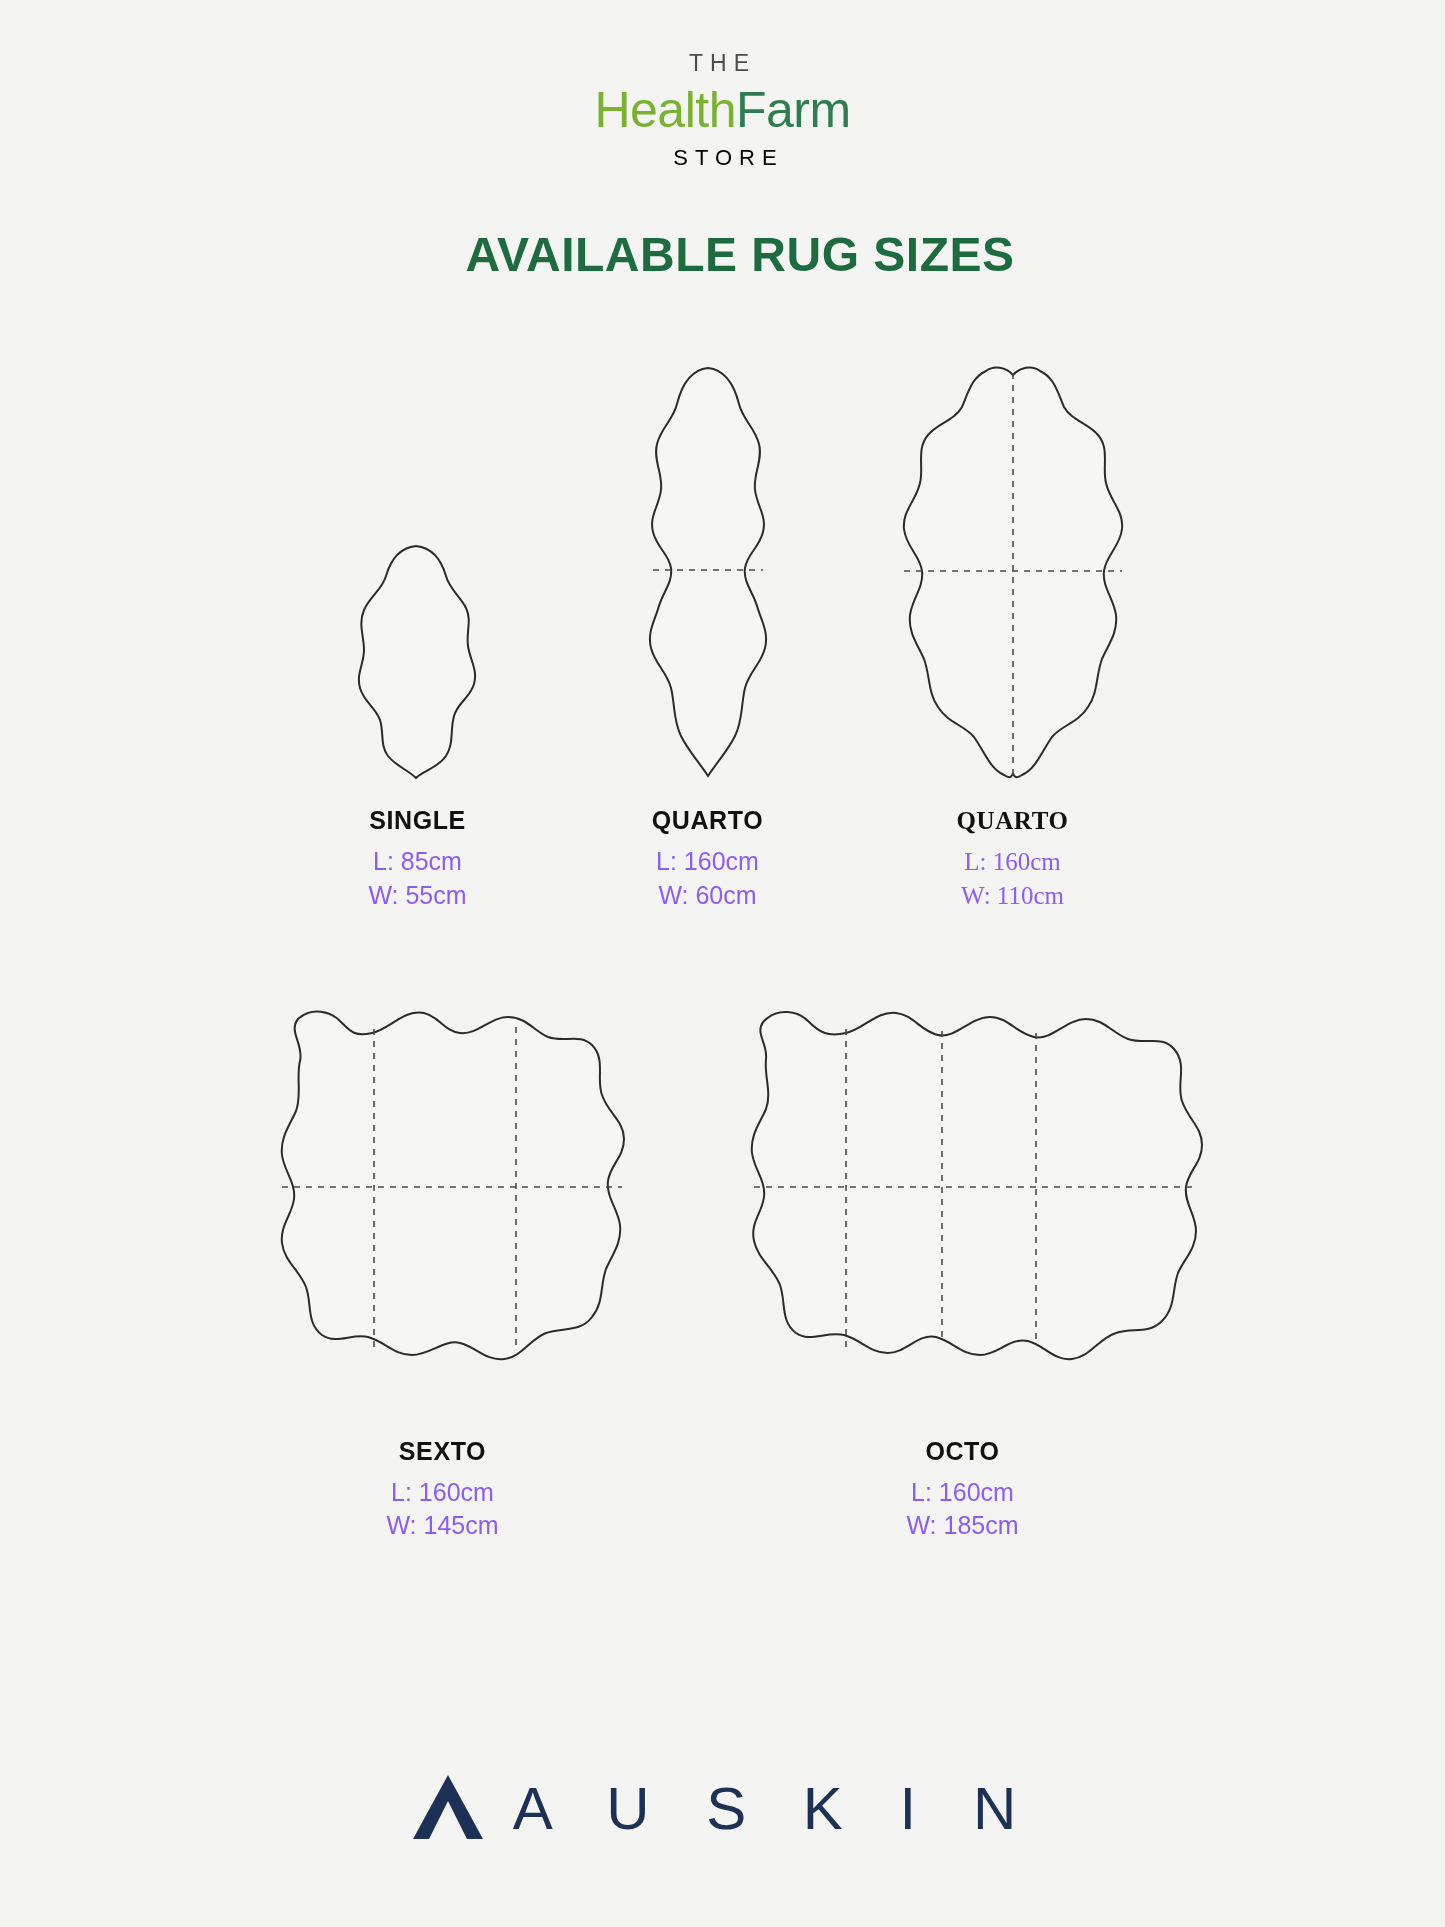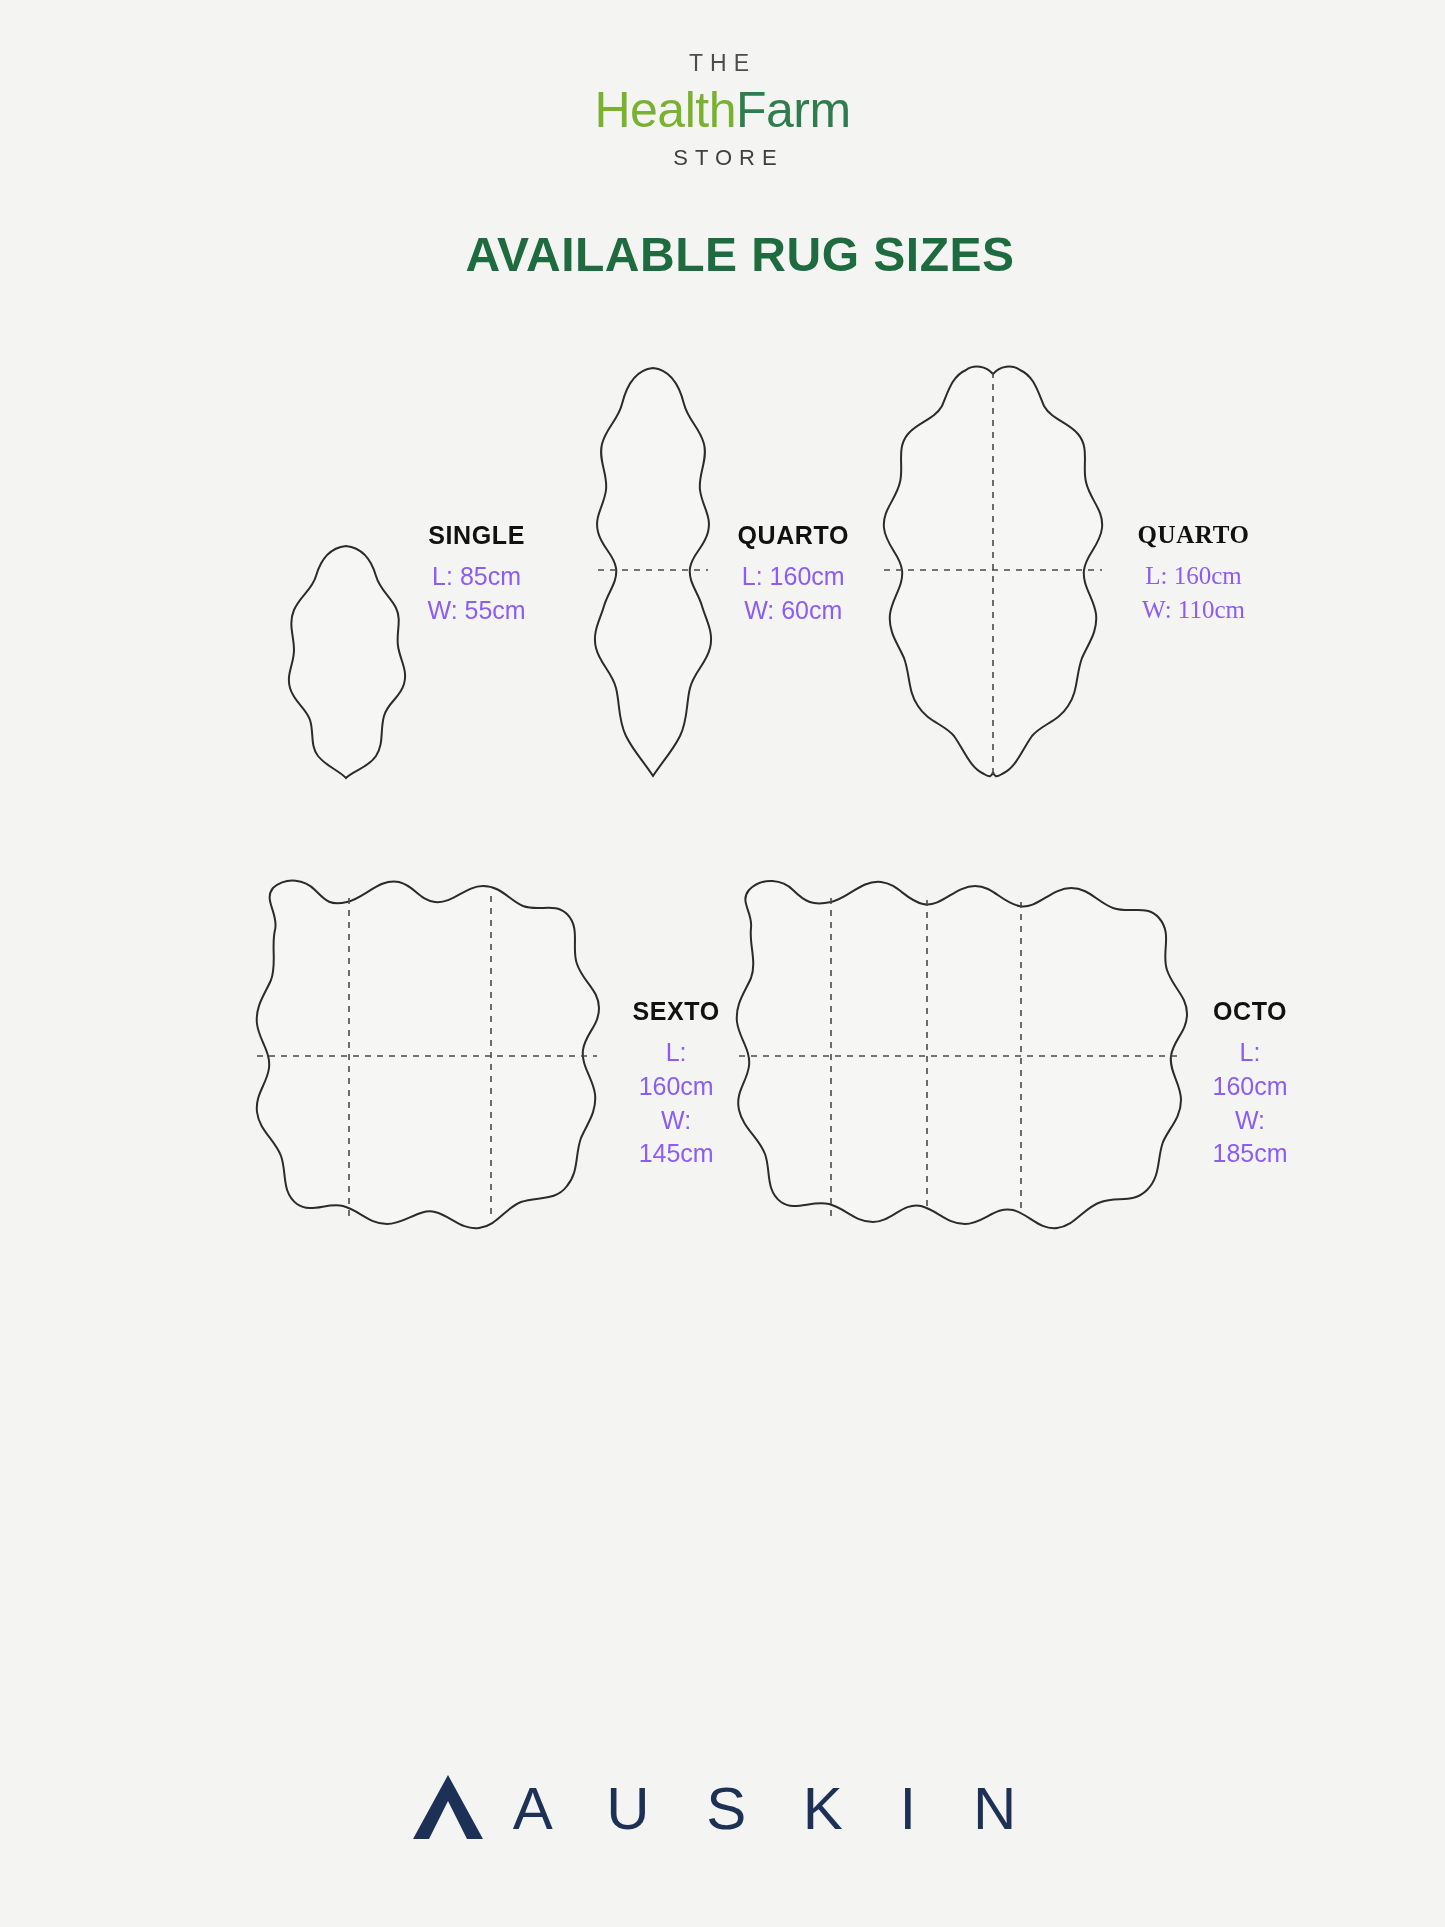--- a/index.html
+++ b/index.html
@@ -39,21 +39,21 @@
     font-size: 50px;
     font-weight: 400;
     margin-top: 10px;
     letter-spacing: -0.5px;
   }
   .brand-health { color: #7ab230; }
   .brand-farm { color: #2f7d4f; }
   .brand-store {
     font-size: 22px;
     letter-spacing: 7px;
-    color: #404040;
+    color: #000000;
     margin-top: 12px;
     margin-left: 12px;
   }
 
   
   .title {
     text-align: center;
     margin-top: 58px;
     font-size: 48px;
     font-weight: 800;
@@ -70,20 +70,21 @@
   }
   .row-1 {
     margin-top: 60px;
     gap: 0px;
   }
   .row-2 {
     margin-top: 80px;
   }
   .cell {
     display: flex;
+    flex-direction: column;
     align-items: center;
   }
   .shape-box {
     display: flex;
     align-items: flex-end;
     justify-content: center;
   }
   .caption {
     text-align: center;
     margin-top: 24px;

